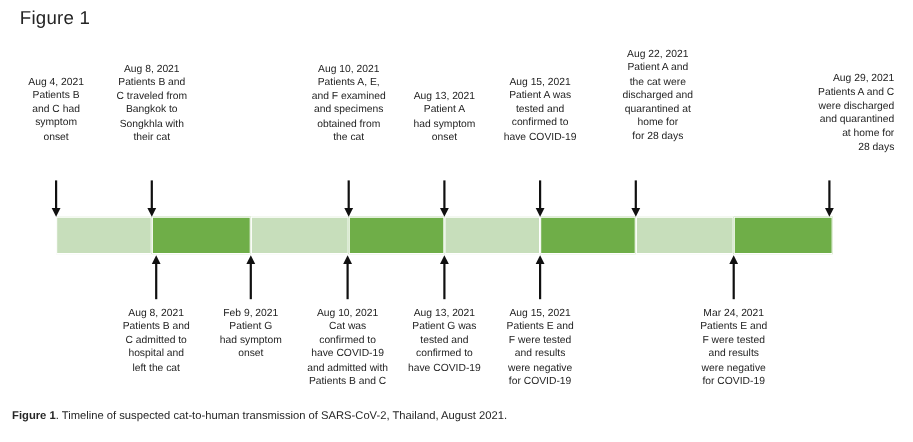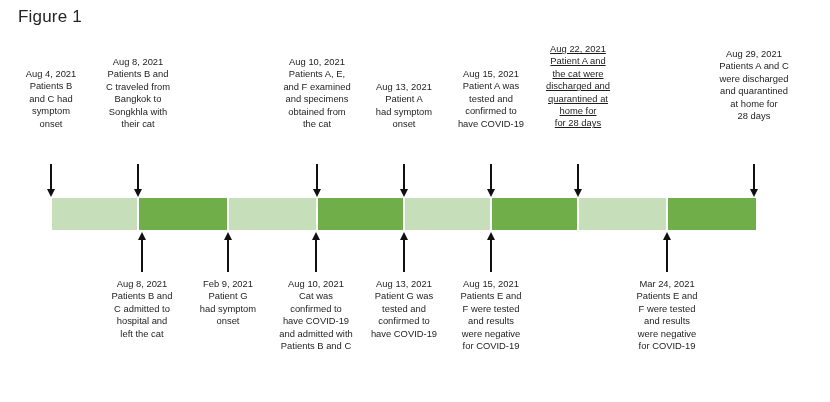--- a/index.html
+++ b/index.html
@@ -172,34 +172,34 @@
         <span class="event-text">Aug 15, 2021
 Patient A was
 tested and
 confirmed to
 have COVID-19</span>
       </div>
       <div class="arrow down" style="left: 491px; top: 164px; height: 33px;">
         <div class="shaft" style="top: 0px; height: 26px;"></div>
         <div class="head"></div>
       </div>
-      <div class="event top" style="left: 578px; top: 43px; text-decoration: underline;">
+      <div class="event top" style="left: 598px; top: 43px;">
         <span class="event-text">Aug 22, 2021
 Patient A and
 the cat were
 discharged and
 quarantined at
 home for
 for 28 days</span>
       </div>
       <div class="arrow down" style="left: 578px; top: 164px; height: 33px;">
         <div class="shaft" style="top: 0px; height: 26px;"></div>
         <div class="head"></div>
       </div>
-      <div class="event top" style="left: 754px; top: 48px;">
+      <div class="event top" style="left: 754px; top: 65px; text-align: right;">
         <span class="event-text">Aug 29, 2021
 Patients A and C
 were discharged
 and quarantined
 at home for
 28 days</span>
       </div>
       <div class="arrow down" style="left: 754px; top: 164px; height: 33px;">
         <div class="shaft" style="top: 0px; height: 26px;"></div>
         <div class="head"></div>
@@ -267,14 +267,17 @@
 and results
 were negative
 for COVID-19</span>
       </div>
       <div class="arrow up" style="left: 667px; top: 232px; height: 40px;">
         <div class="shaft" style="bottom: 0px; height: 33px;"></div>
         <div class="head"></div>
       </div>
     </div>
 
+  <div class="caption">
+    <b>Figure 1</b><span>. Timeline of suspected cat-to-human transmission of SARS-CoV-2, Thailand, August 2021.</span>
+  </div>
 
 </div>
 
 </body></html>

